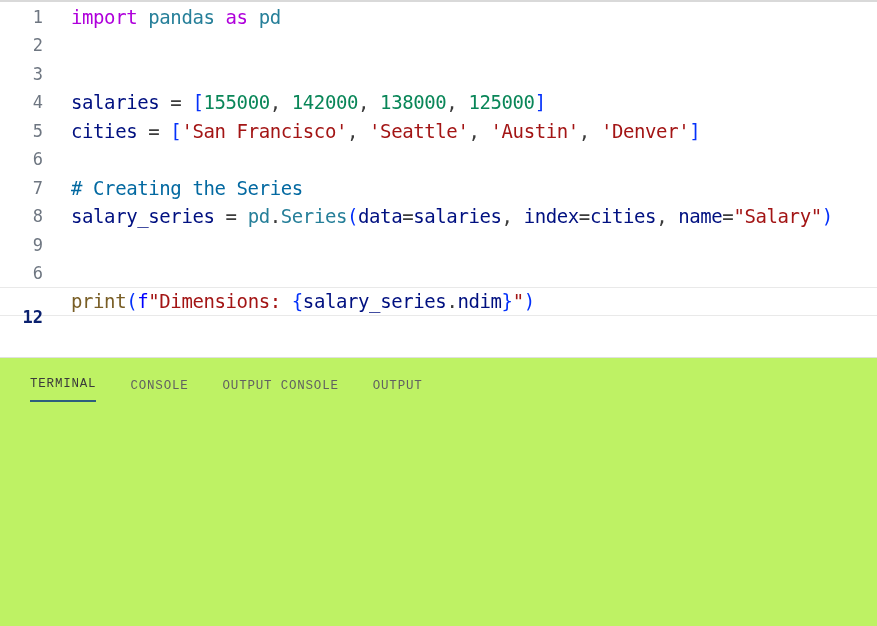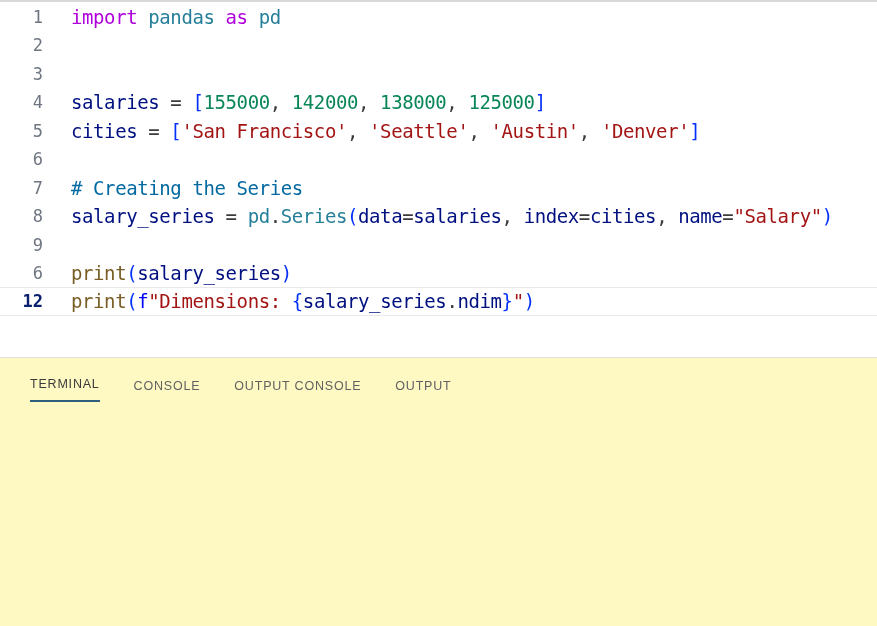--- a/index.html
+++ b/index.html
@@ -23,26 +23,26 @@
     white-space:pre;
   }
   .row .ln {
     flex:none; width:43px; text-align:right;
     color:#6e7681; font-size:17px;
   }
   .row .code { margin-left:28px; letter-spacing:-0.4px; }
   .row.current {
     box-shadow: inset 0 1px 0 #e9e9e9, inset 0 -1px 0 #e9e9e9;
   }
-  .row.current .ln { color:#0b216f; font-weight:bold; }
+  .row.current .ln { color:#0b216f; font-weight:bold;margin-top:16px; }
 
   
   .panel {
     position:absolute; top:357px; left:0; right:0; bottom:0;
-    border-top:1px solid #e0e0e0; background:#fef9c3;
+    border-top:1px solid #e0e0e0; background:#bef264;font-family:Liberation Mono, monospace;
   }
   .panel-tabs {
     display:flex; align-items:flex-end; height:44px; padding-left:30px;
   }
   .tab {
     font-size:12.5px; letter-spacing:0.8px; color:#616161;
     margin-right:34px; padding:8px 0 9px 0; cursor:pointer;
   }
   .tab.active {
     color:#3b3b3b;
@@ -63,21 +63,21 @@
 <div id="editor">
     <div class="row"><span class="ln">1</span><span class="code"><span style="color: rgb(175, 0, 219);">import</span><span style="color: rgb(59, 59, 59);"> </span><span style="color: rgb(38, 127, 153);">pandas</span><span style="color: rgb(59, 59, 59);"> </span><span style="color: rgb(175, 0, 219);">as</span><span style="color: rgb(59, 59, 59);"> </span><span style="color: rgb(38, 127, 153);">pd</span></span></div>
     <div class="row"><span class="ln">2</span><span class="code"></span></div>
     <div class="row"><span class="ln">3</span></div>
     <div class="row"><span class="ln">4</span><span class="code"><span style="color: rgb(0, 16, 128);">salaries</span><span style="color: rgb(59, 59, 59);"> = </span><span style="color: rgb(4, 49, 250);">[</span><span style="color: rgb(9, 134, 88);">155000</span><span style="color: rgb(59, 59, 59);">, </span><span style="color: rgb(9, 134, 88);">142000</span><span style="color: rgb(59, 59, 59);">, </span><span style="color: rgb(9, 134, 88);">138000</span><span style="color: rgb(59, 59, 59);">, </span><span style="color: rgb(9, 134, 88);">125000</span><span style="color: rgb(4, 49, 250);">]</span></span></div>
     <div class="row"><span class="ln">5</span><span class="code"><span style="color: rgb(0, 16, 128);">cities</span><span style="color: rgb(59, 59, 59);"> = </span><span style="color: rgb(4, 49, 250);">[</span><span style="color: rgb(163, 21, 21);">'San Francisco'</span><span style="color: rgb(59, 59, 59);">, </span><span style="color: rgb(163, 21, 21);">'Seattle'</span><span style="color: rgb(59, 59, 59);">, </span><span style="color: rgb(163, 21, 21);">'Austin'</span><span style="color: rgb(59, 59, 59);">, </span><span style="color: rgb(163, 21, 21);">'Denver'</span><span style="color: rgb(4, 49, 250);">]</span></span></div>
     <div class="row"><span class="ln">6</span><span class="code"></span></div>
     <div class="row"><span class="ln">7</span><span class="code"><span style="color: #0369a1;"># Creating the Series</span></span></div>
     <div class="row"><span class="ln">8</span><span class="code"><span style="color: rgb(0, 16, 128);">salary_series</span><span style="color: rgb(59, 59, 59);"> = </span><span style="color: rgb(38, 127, 153);">pd</span><span style="color: rgb(59, 59, 59);">.</span><span style="color: rgb(38, 127, 153);">Series</span><span style="color: rgb(4, 49, 250);">(</span><span style="color: rgb(0, 16, 128);">data</span><span style="color: rgb(59, 59, 59);">=</span><span style="color: rgb(0, 16, 128);">salaries</span><span style="color: rgb(59, 59, 59);">, </span><span style="color: rgb(0, 16, 128);">index</span><span style="color: rgb(59, 59, 59);">=</span><span style="color: rgb(0, 16, 128);">cities</span><span style="color: rgb(59, 59, 59);">, </span><span style="color: rgb(0, 16, 128);">name</span><span style="color: rgb(59, 59, 59);">=</span><span style="color: rgb(163, 21, 21);">"Salary"</span><span style="color: rgb(4, 49, 250);">)</span></span></div>
     <div class="row"><span class="ln">9</span><span class="code"></span></div>
-    <div class="row"><span class="ln">6</span><span class="code"><span style="color: rgb(121, 94, 38);">print</span><span style="color: rgb(4, 49, 250);">(</span><span style="color: rgb(0, 16, 128);">salary_series</span><span style="color: rgb(4, 49, 250);">)</span></span></div>
+    <div class="row"><span class="ln">6</span></div>
     <div class="row current"><span class="ln">12</span><span class="code"><span style="color: rgb(121, 94, 38);">print</span><span style="color: rgb(4, 49, 250);">(</span><span style="color: rgb(0, 0, 255);">f</span><span style="color: rgb(163, 21, 21);">"Dimensions: </span><span style="color: rgb(4, 49, 250);">{</span><span style="color: rgb(0, 16, 128);">salary_series</span><span style="color: rgb(59, 59, 59);">.</span><span style="color: rgb(0, 16, 128);">ndim</span><span style="color: rgb(4, 49, 250);">}</span><span style="color: rgb(163, 21, 21);">"</span><span style="color: rgb(4, 49, 250);">)</span></span></div>
   </div>
 
 <div class="panel">
   <div class="panel-tabs">
     <div class="tab active">TERMINAL</div>
     <div class="tab">CONSOLE</div>
     <div class="tab">OUTPUT CONSOLE</div>
     <div class="tab">OUTPUT</div>
   </div>

